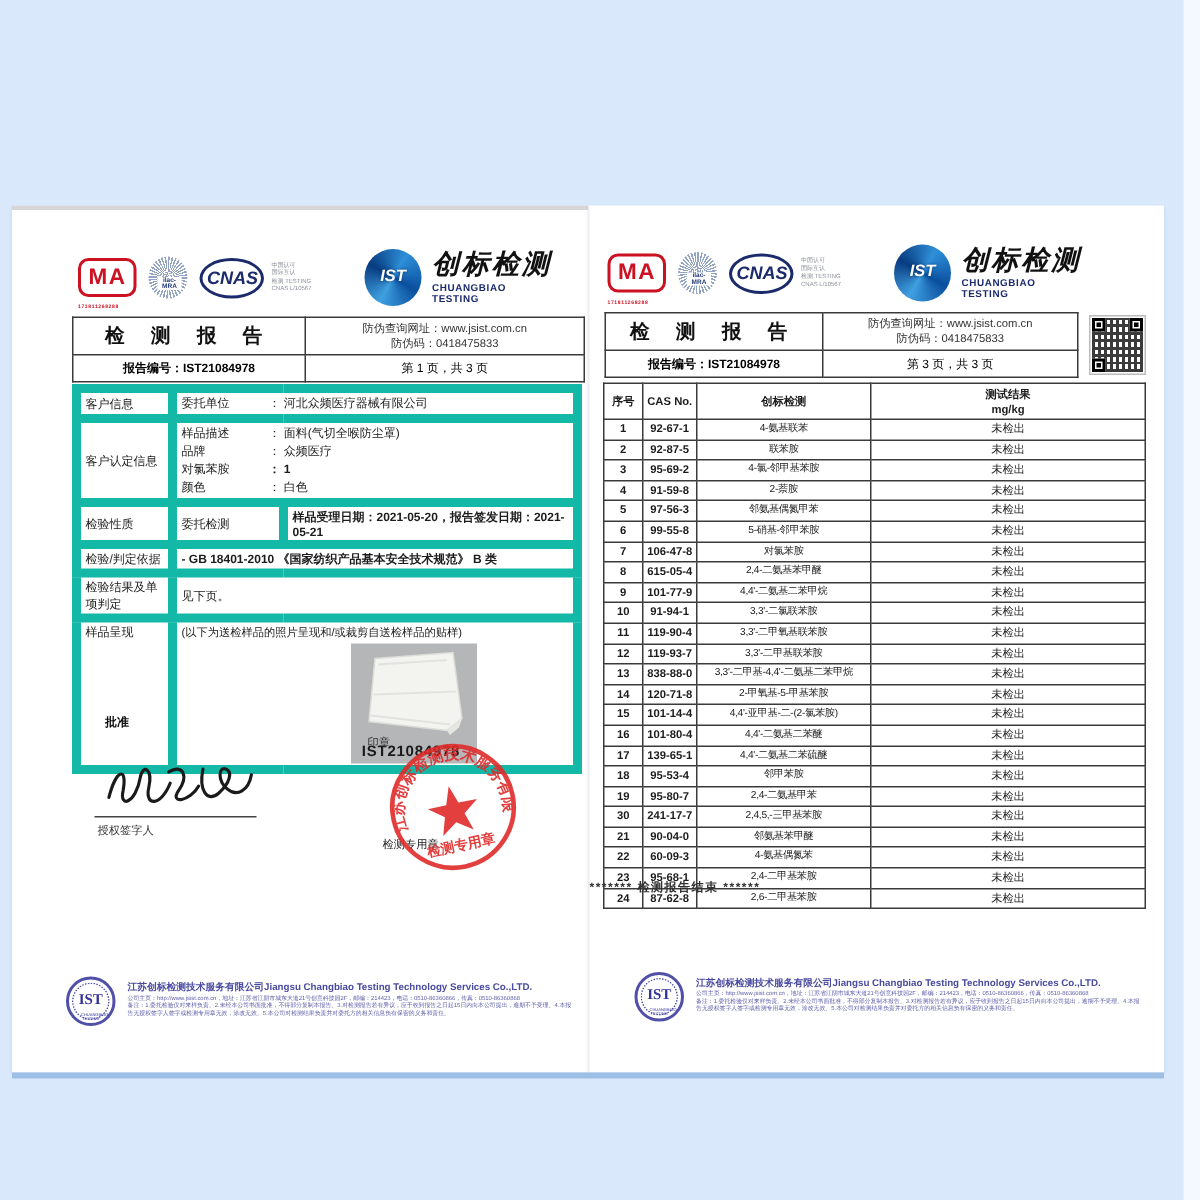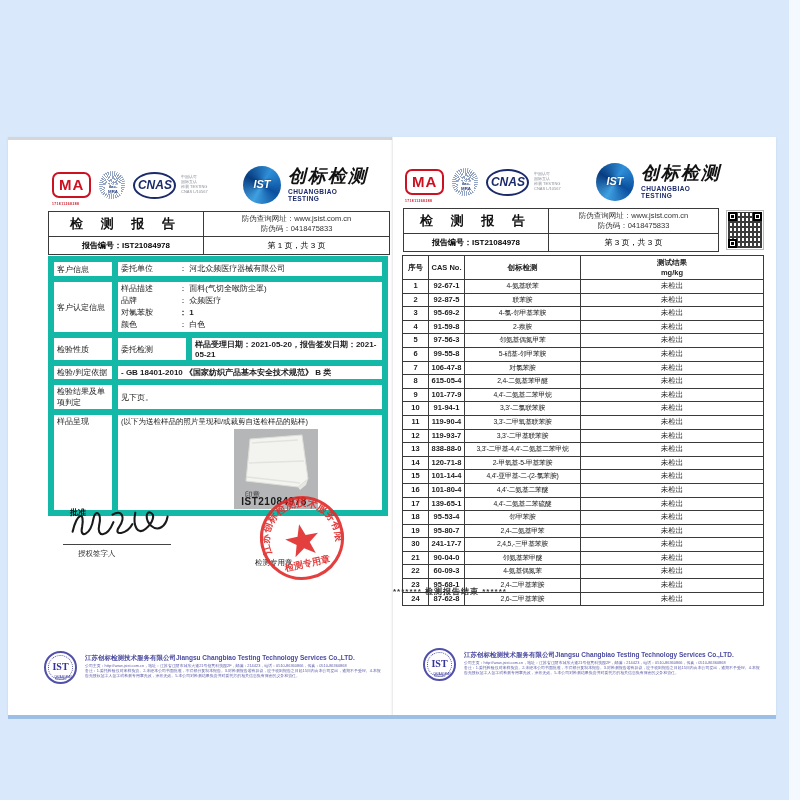--- a/index.html
+++ b/index.html
@@ -63,24 +63,24 @@
   .kv .k { width:58px; flex:none; }
   .bold { font-weight:bold; }
   .dates { font-size:7.5px; }
   .sample-cell { vertical-align:top !important; }
   .sample-note { font-size:7.5px; margin:1px 0 2px 0; }
   .photo { position:relative; margin-left:113px; width:84px; height:80px; background:#b5b6b8; }
   .photo svg { position:absolute; inset:0; }
   .photo-caption { position:absolute; left:0; right:4px; bottom:2px; text-align:center; font-size:10px; color:#1a1a1a; font-weight:bold; letter-spacing:.5px; }
 
   
-  .approve-label { position:absolute; top:367px; left:62px; font-size:8px; font-weight:bold; color:#111; }
+  .approve-label { position:absolute; top:336px; left:62px; font-size:8px; font-weight:bold; color:#111; }
   .signature { position:absolute; top:366px; left:55px; width:118px; height:38px; }
   .sig-line { position:absolute; top:404px; left:55px; width:108px; border-bottom:1px solid #444; }
-  .signer-label { position:absolute; top:409px; left:70px; font-size:7.5px; color:#333; }
+  .signer-label { position:absolute; top:409px; left:57px; font-size:7.5px; color:#333; }
   .seal-label { position:absolute; top:350px; left:237px; font-size:7.5px; color:#333; }
   .seal-sub-label { position:absolute; top:418px; left:247px; font-size:7.5px; color:#222; z-index:0; }
   .stamp { position:absolute; top:354px; left:250px; width:88px; height:88px; transform:rotate(-12deg); opacity:.9; z-index:1; }
 
   
   .results-table { position:absolute; top:118px; left:9px; width:362px; border-collapse:collapse; table-layout:fixed; }
   .results-table th, .results-table td { border:1px solid #3a3a3a; text-align:center; color:#1c1c1c; }
   .results-table th { font-size:7.5px; font-weight:bold; height:12px; }
   .results-table thead th { height:24px; }
   .results-table td { font-size:7.5px; height:12.6px; line-height:12.6px; padding:0; white-space:nowrap; }

